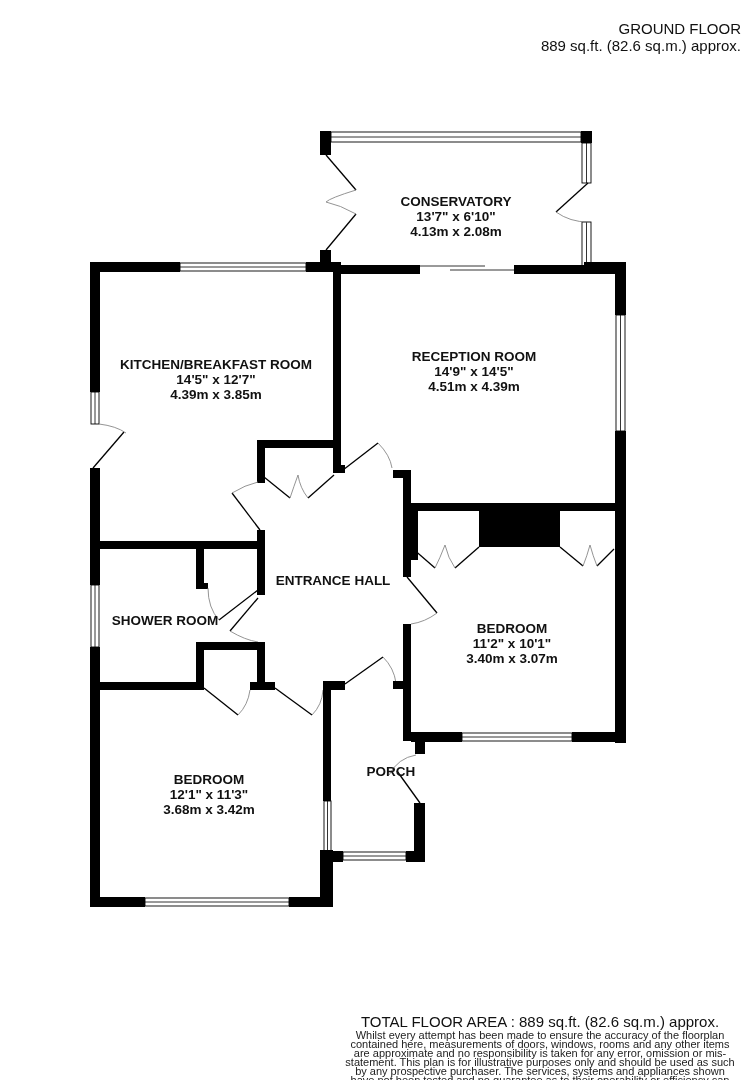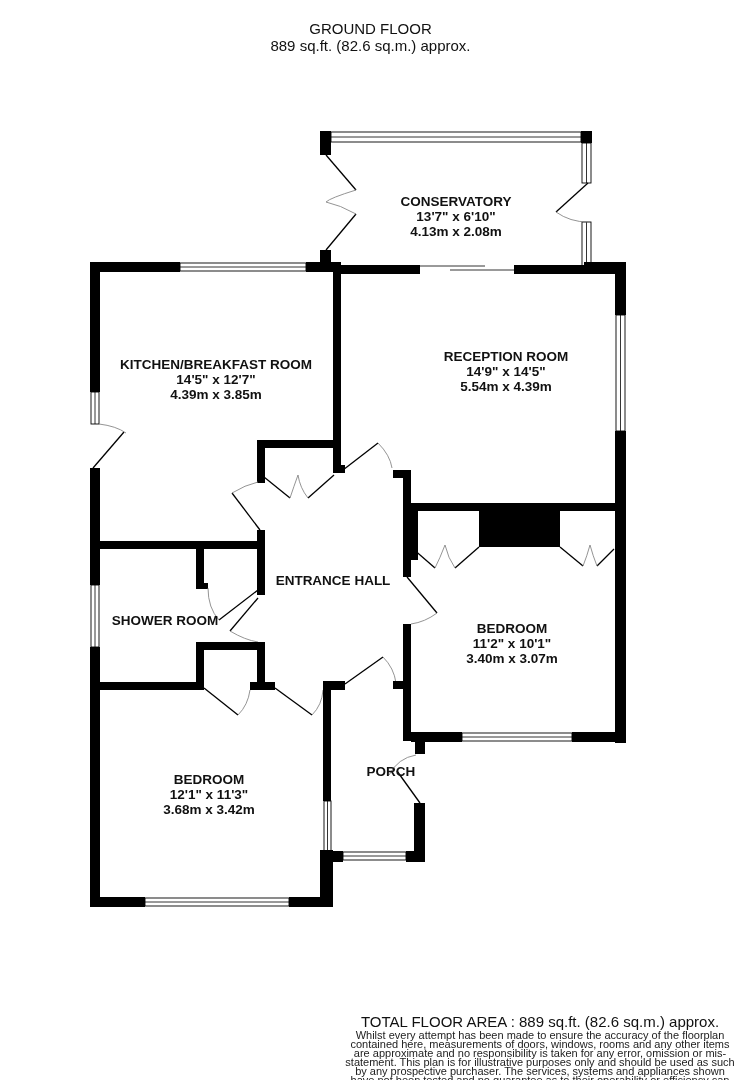--- a/index.html
+++ b/index.html
@@ -1,18 +1,18 @@
 <!DOCTYPE html>
 <html><head>
 <meta charset="utf-8">
 <style>
   html, body { margin: 0; padding: 0; background: #ffffff; }
   body { width: 741px; height: 1080px; position: relative; overflow: hidden; font-family: "Liberation Sans", sans-serif; color: #111; }
   .header { position: absolute; left: 0; width: 741px; top: 20px; text-align: center; font-size: 15px; line-height: 17px; color: #111; }
-  .header div { white-space: nowrap; }
+  .header div { white-space: nowrap; text-align: right; }
   svg.plan { position: absolute; left: 0; top: 0; }
   .wall { fill: #000; }
   .win { fill: #fff; stroke: #000; stroke-width: 0.9; }
   .winline { stroke: #000; stroke-width: 0.8; }
   .door { stroke: #000; stroke-width: 1.3; fill: none; }
   .arc { stroke: #888; stroke-width: 0.9; fill: none; }
   .room-label { position: absolute; text-align: center; font-weight: bold; font-size: 13.5px; line-height: 15px; white-space: nowrap; transform: translateX(-50%); }
   .footer { position: absolute; left: 340px; width: 400px; top: 1016px; text-align: center; }
   .footer .total { font-size: 15px; line-height: 12px; margin-bottom: 3px; }
   .footer .disclaimer { font-size: 11px; line-height: 9px; color: #222; padding: 0 4px; }
@@ -175,24 +175,24 @@
   <div>13'7"  x 6'10"</div>
   <div>4.13m  x 2.08m</div>
 </div>
 
 <div class="room-label" style="left:216px; top:357px;">
   <div>KITCHEN/BREAKFAST ROOM</div>
   <div>14'5"  x 12'7"</div>
   <div>4.39m  x 3.85m</div>
 </div>
 
-<div class="room-label" style="left:506px; top:349px;">
+<div class="room-label" style="left:474px; top:349px;">
   <div>RECEPTION ROOM</div>
   <div>14'9"  x 14'5"</div>
-  <div>5.54m  x 4.39m</div>
+  <div>4.51m  x 4.39m</div>
 </div>
 
 <div class="room-label" style="left:333px; top:573px;text-align:right;">
   <div>ENTRANCE HALL</div>
 </div>
 
 <div class="room-label" style="left:152px; top:613px;padding-left:26px;">
   <div>SHOWER ROOM</div>
 </div>
 

